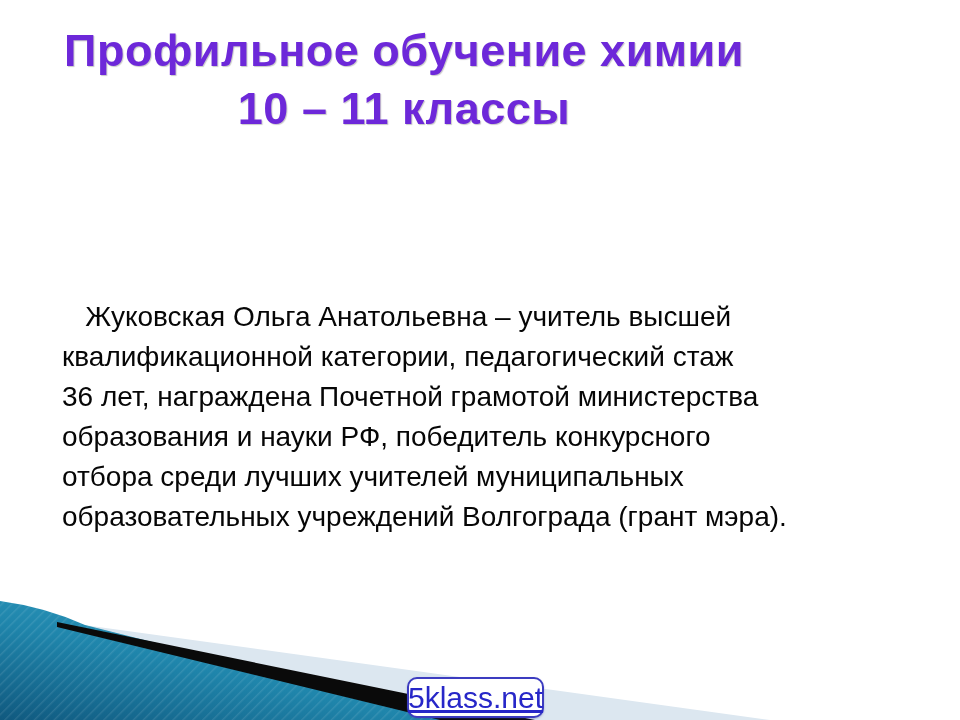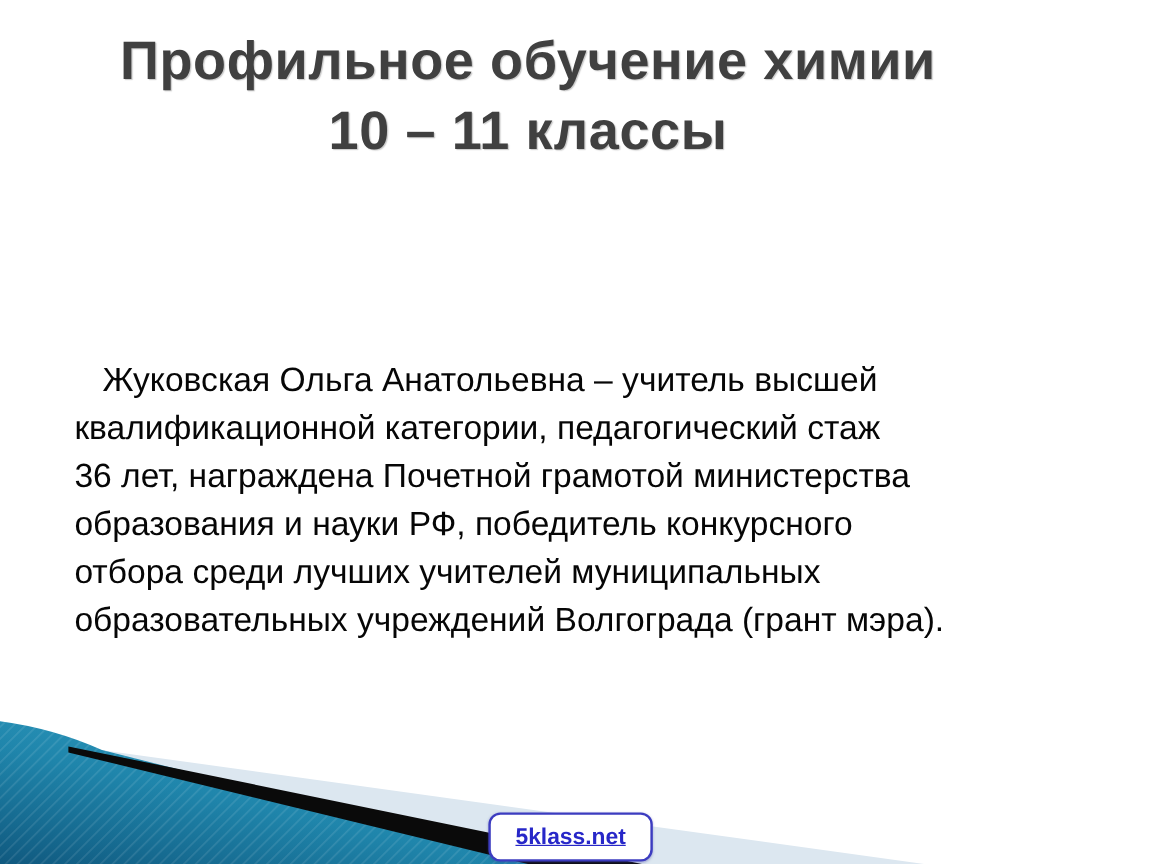--- a/index.html
+++ b/index.html
@@ -17,25 +17,24 @@
   }
   .slide-title {
     position: absolute;
     top: 22px;
     left: 0;
     width: 808px;
     text-align: center;
     font-size: 45px;
     line-height: 58px;
     font-weight: bold;
-    color: #404040;
+    color: #6d28d9;
     letter-spacing: 0.5px;
     text-shadow: 1px 1px 1px rgba(0,0,0,0.22);
     white-space: pre-line;
-    padding-left: 36px;
   }
   .slide-body {
     position: absolute;
     top: 297px;
     left: 62px;
     width: 858px;
     font-size: 28px;
     line-height: 40px;
     color: #060606;
     white-space: pre-wrap;
@@ -58,24 +57,23 @@
     background: #ffffff;
     border: 2px solid #3c3cc0;
     border-radius: 10px;
     display: flex;
     align-items: center;
     justify-content: center;
     box-shadow: 0 1px 2px rgba(60,60,160,0.35);
   }
   .link-badge a {
     color: #2727c8;
-    font-size: 19px;
+    font-size: 30px;
     text-decoration: underline;
     font-family: "Liberation Sans", sans-serif;
-    font-weight: bold;
   }
 </style>
 </head>
 <body>
 
 <div class="slide">
 
   <div class="slide-title">Профильное обучение химии
 10 – 11 классы</div>
 

